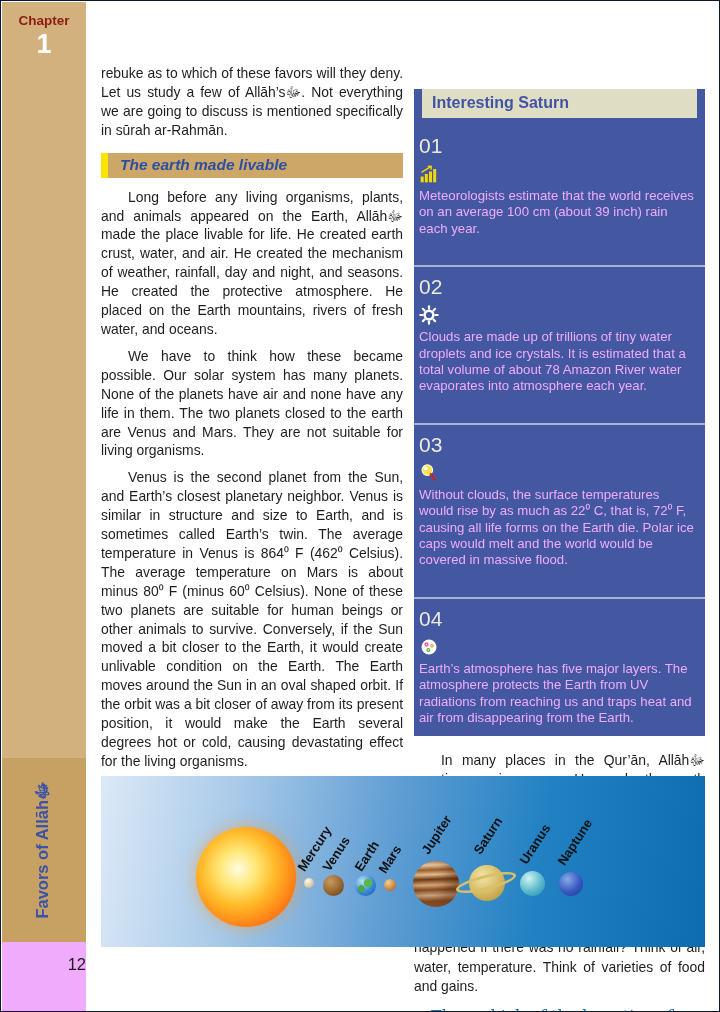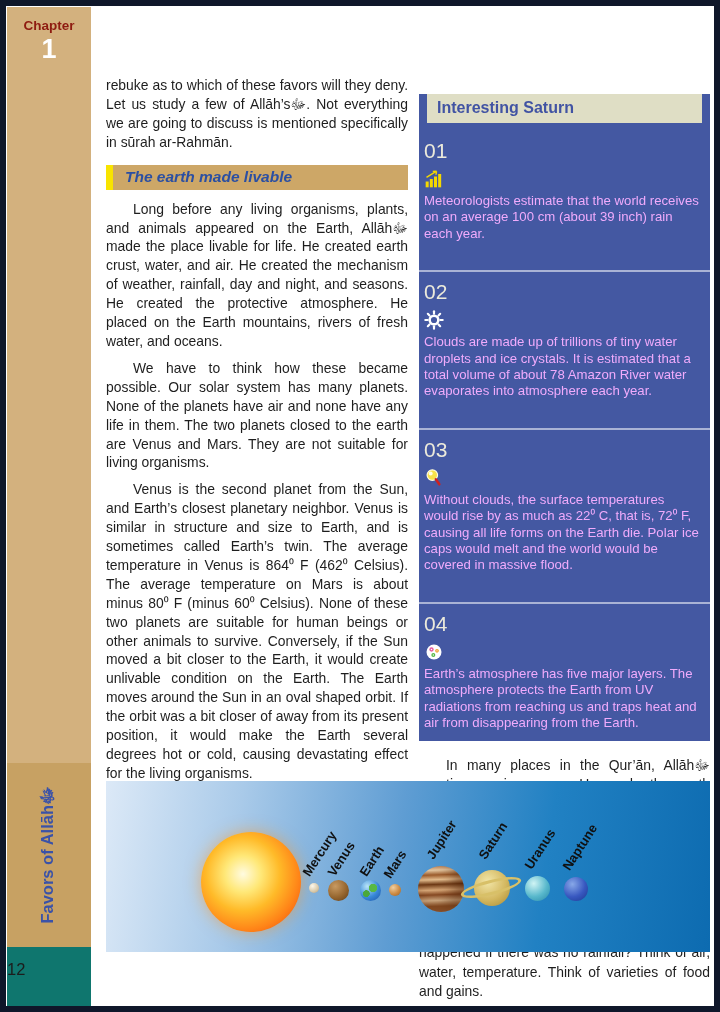--- a/index.html
+++ b/index.html
@@ -1,34 +1,34 @@
 <!DOCTYPE html>
 <html><head>
 <meta charset="utf-8">
 <style>
   * { box-sizing: border-box; }
   html,body { margin:0; padding:0; background:#ffffff; }
   body { width:720px; height:1012px; font-family:"Liberation Sans", sans-serif; }
   .page {
     position:relative; width:720px; height:1012px;
-    background:#ffffff; border:6px solid #0f172a; overflow:hidden;
+    background:#ffffff; border:1px solid #0f172a; overflow:hidden;
   }
 
   
   .sidebar { position:absolute; left:1px; top:1px; width:84px; height:940px; background:#d3b17e; }
   .chapter-label { margin-top:11px; text-align:center; color:#8e1b10; font-weight:bold; font-size:13.5px; }
   .chapter-number { margin-top:1px; text-align:center; color:#ffffff; font-weight:bold; font-size:27px; }
   .v-label-block { position:absolute; left:1px; top:757px; width:84px; height:184px; background:#c7a163;
                    display:flex; align-items:center; justify-content:center; }
   .v-label { transform:rotate(-90deg); white-space:nowrap; color:#3a52a8; font-weight:bold; font-size:16.5px; }
-  .pageno-block { position:absolute; left:1px; top:941px; width:84px; height:70px; background:#0f766e; text-align:left; }
+  .pageno-block { position:absolute; left:1px; top:941px; width:84px; height:70px; background:#f0abfc; text-align:right; }
   .pageno { display:inline-block; margin-top:13px; font-size:16.5px; color:#1c1c1c; }
 
   
-  .col-left { position:absolute; left:100px; top:70px; width:302px; }
+  .col-left { position:absolute; left:100px; top:63px; width:302px; }
   p.body { margin:0 0 8px 0; font-size:13.9px; line-height:18.9px; text-align:justify; color:#1e1e1e; }
   p.indent { text-indent:27px; }
   .section-header { display:flex; height:25px; margin:13px 0 10px 0; background:#cda767;font-style:italic; }
   .section-bar { width:7px; background:#f8e400; flex:0 0 auto; }
   .section-title { color:#2b4fa2; font-weight:bold; font-size:15.5px; padding:3px 0 0 12px; }
 
   
   .col-right { position:absolute; left:413px; top:80px; width:291px; }
   .facts-box { background:#4458a2; padding-bottom:1px; }
   .facts-header { margin:8px; background:#dfdec5; padding:5px 10px 6px 10px; color:#4153a3; font-weight:bold; font-size:16px; }

